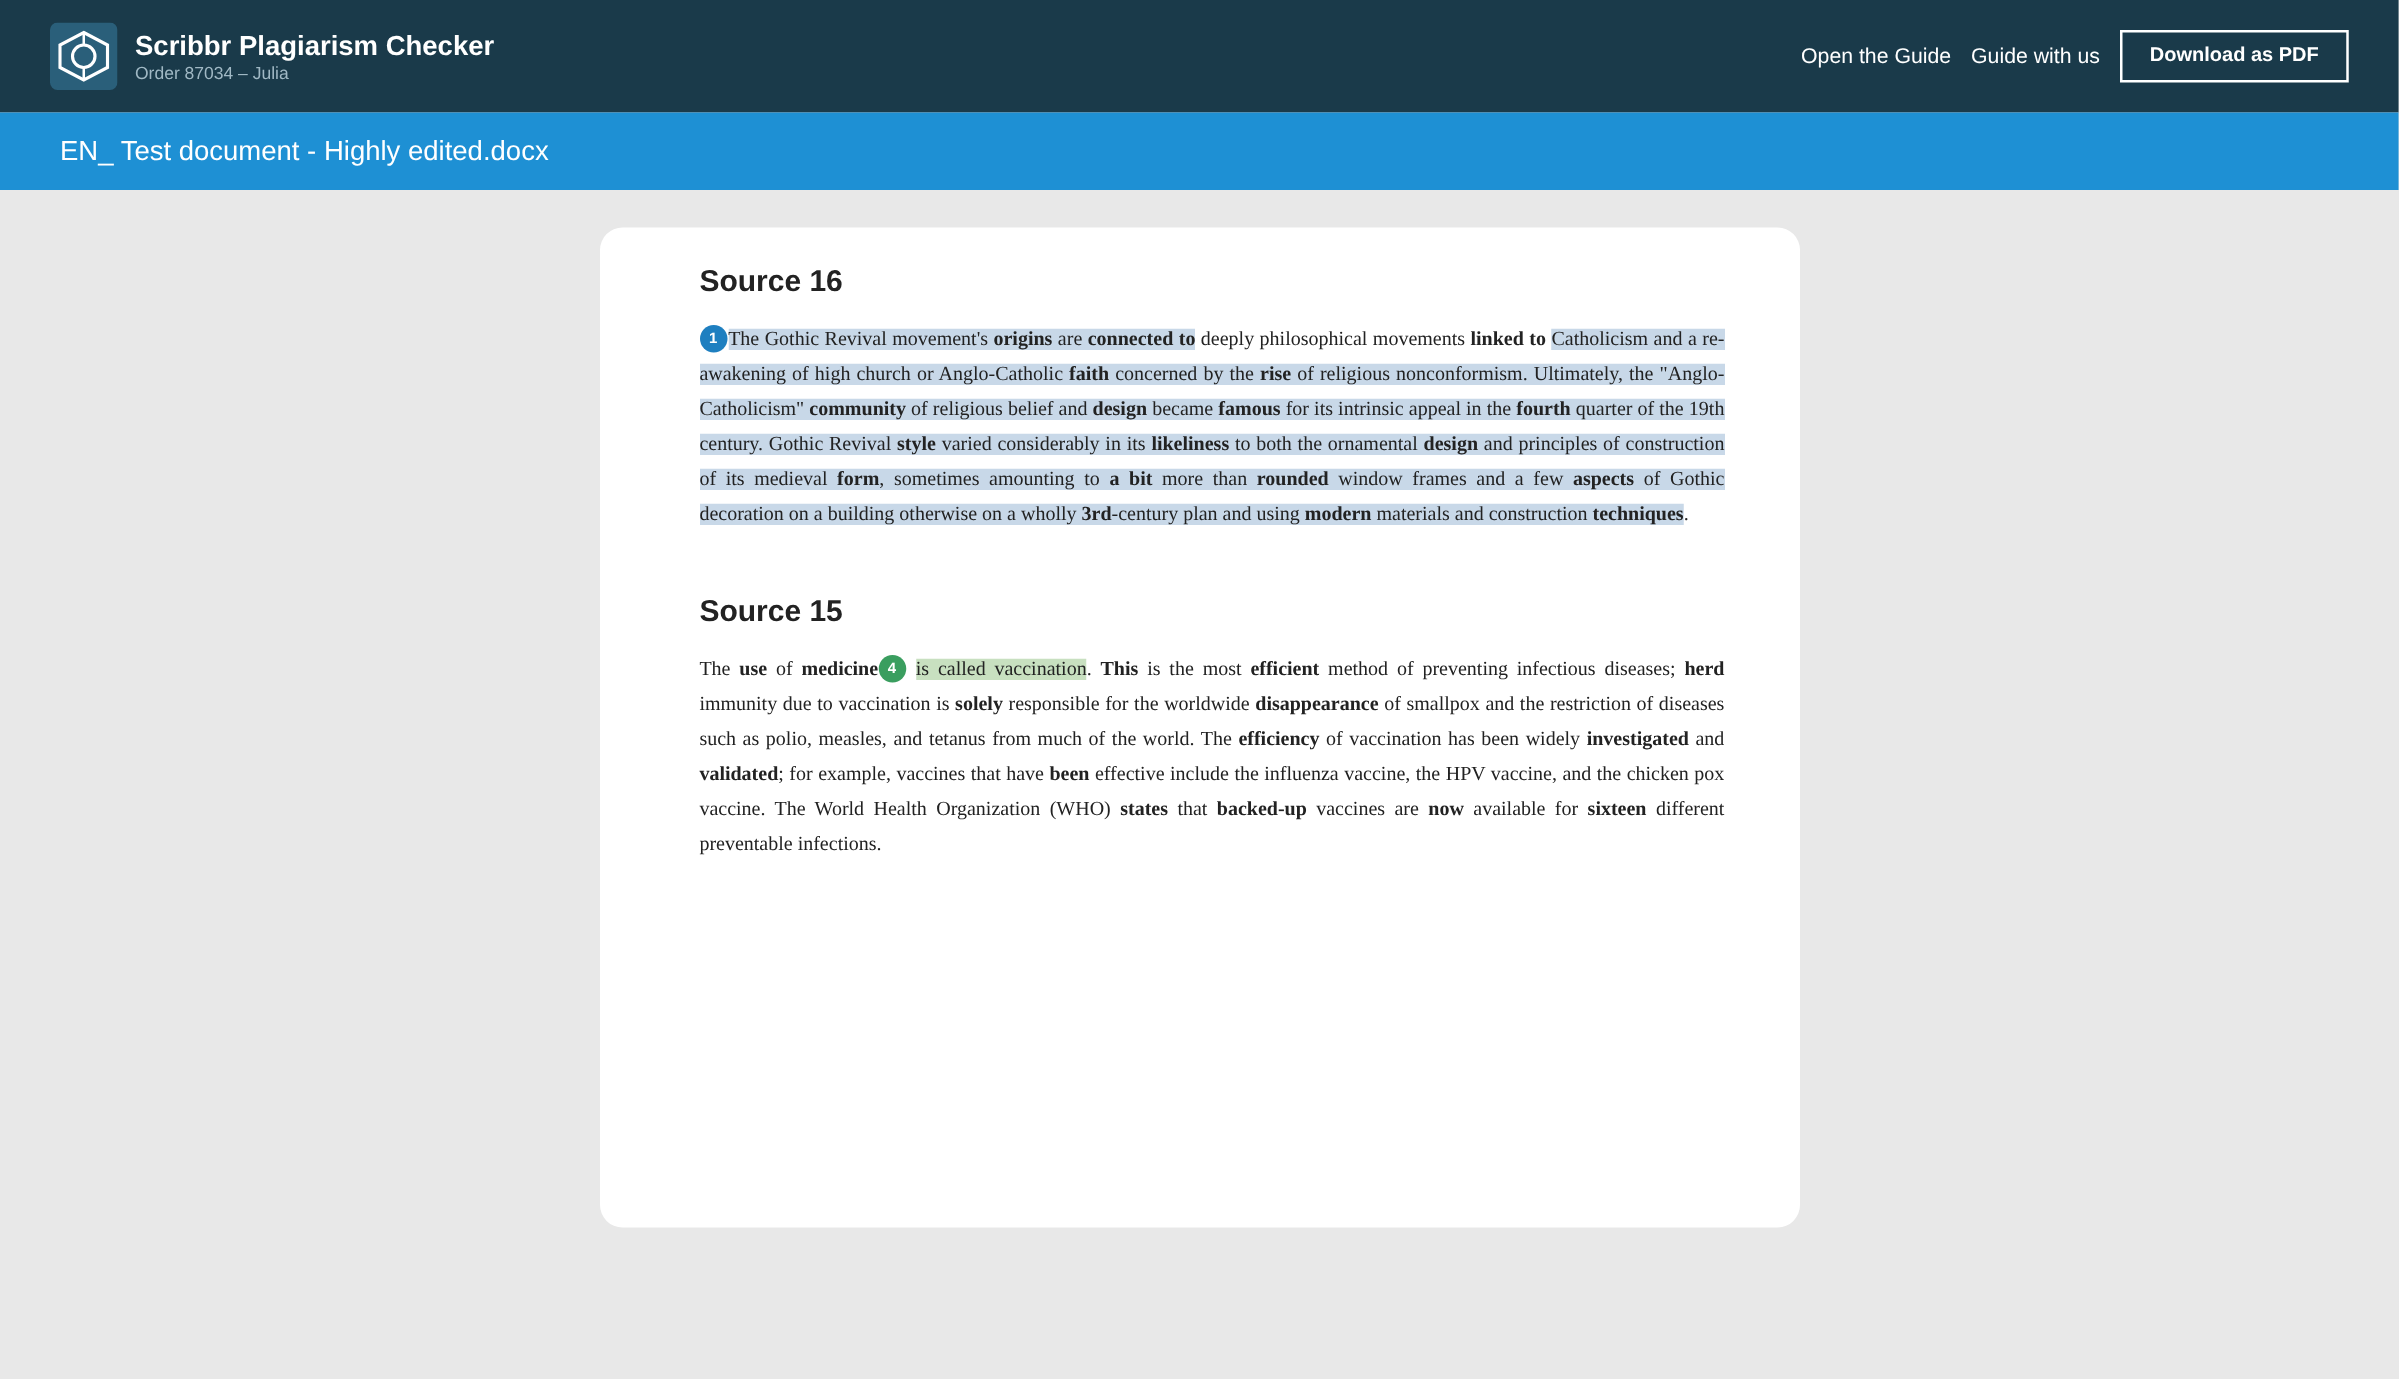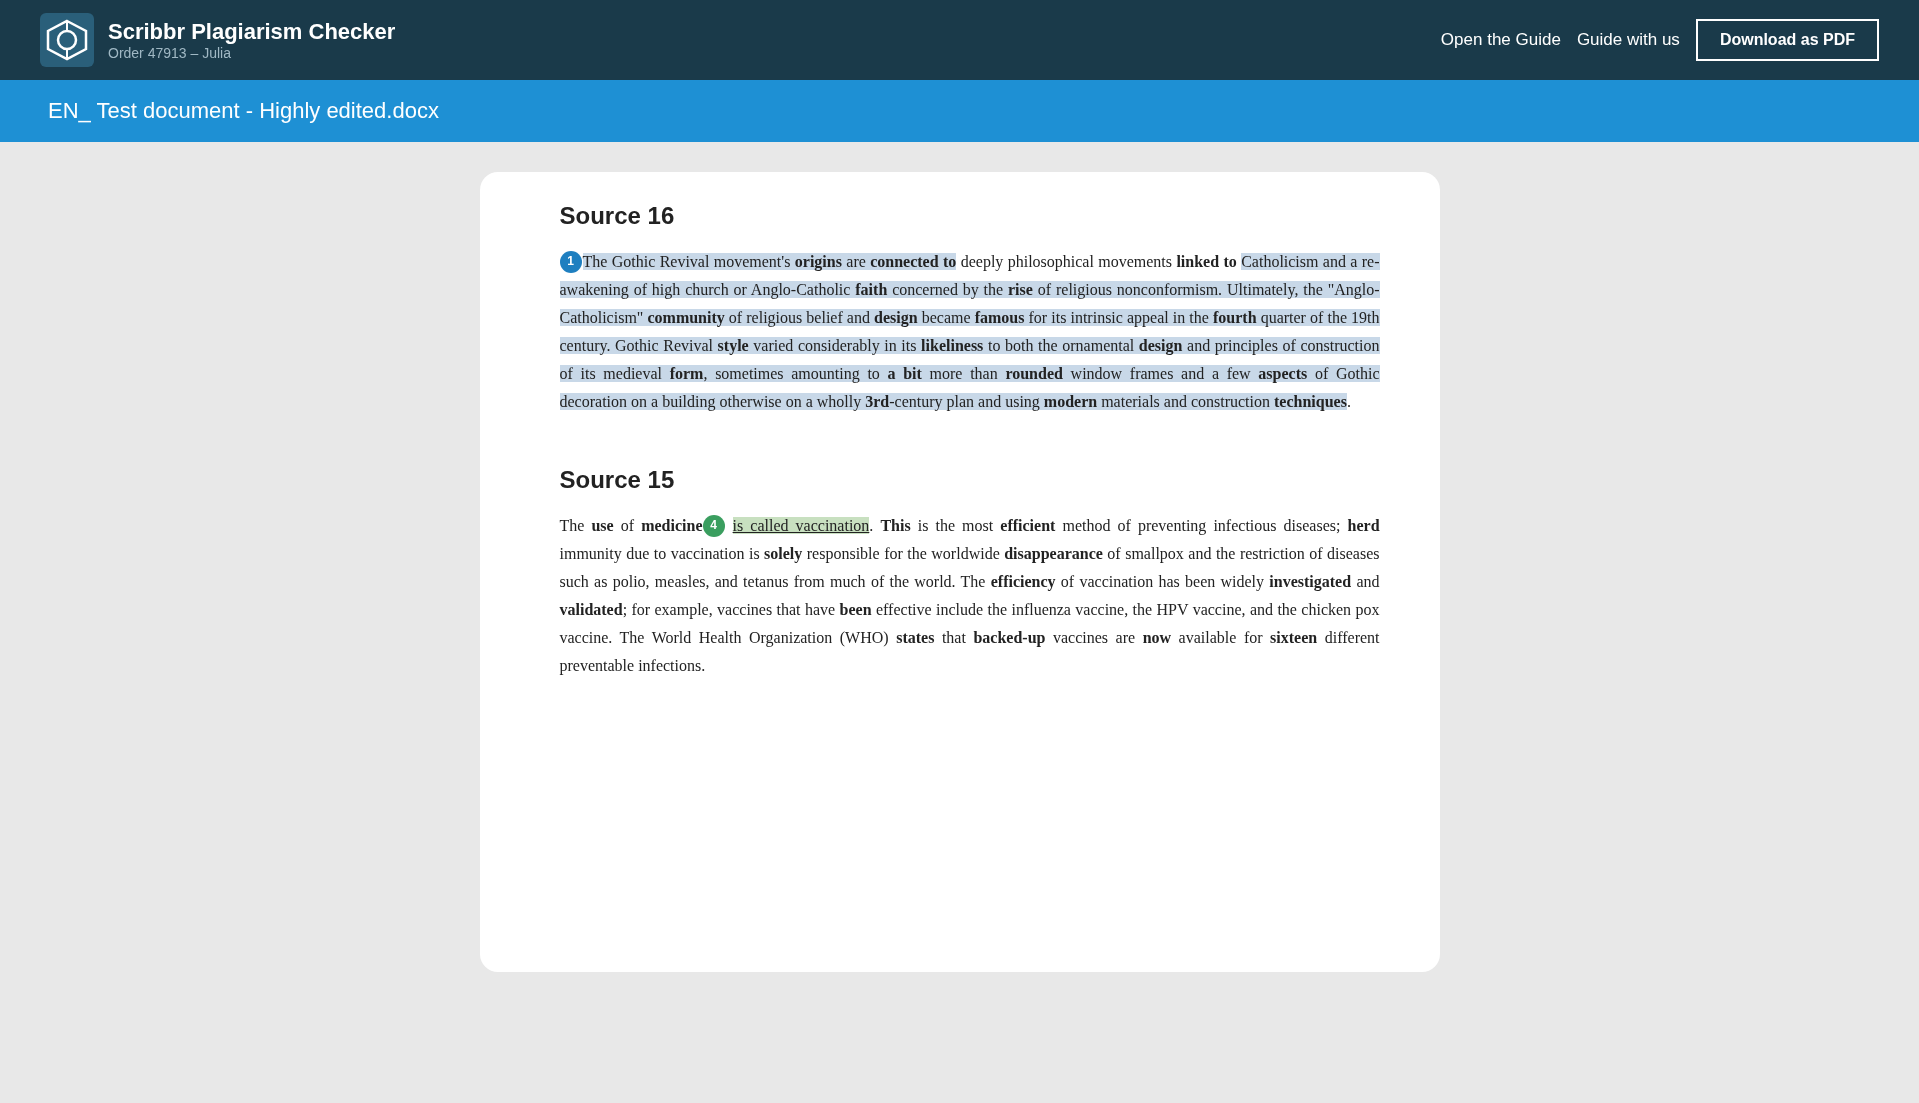--- a/index.html
+++ b/index.html
@@ -4,21 +4,21 @@
   <style>
     * { margin: 0; padding: 0; box-sizing: border-box; }
     body { font-family: Georgia, 'Times New Roman', serif; background: #e8e8e8; }
 
     
     .header {
       background: #1a3a4a;
       display: flex;
       align-items: center;
       padding: 0 40px;
-      height: 80px;
+      height: 90px;
     }
     .logo-area {
       display: flex;
       align-items: center;
       gap: 14px;
       flex: 1;
     }
     .logo-icon {
       width: 54px;
       height: 54px;
@@ -129,41 +129,40 @@
     .badge-blue { background: #1e7fc0; }
     .badge-green { background: #3a9e5f; }
 
     
     .hl-blue {
       background-color: #c8d8e8;
     }
     
     .hl-green {
       background-color: #c8e0c0;
-      text-decoration: underline;
     }
 
     
     strong { font-weight: 700; }
   </style>
 </head>
 <body>
 
 <header class="header">
   <div class="logo-area">
     <svg class="logo-icon" viewBox="0 0 54 54" fill="none" xmlns="http://www.w3.org/2000/svg">
       <rect width="54" height="54" rx="6" fill="#2a5f7a"></rect>
       <polygon points="27,8 46,18 46,36 27,46 8,36 8,18" fill="none" stroke="white" stroke-width="2.5"></polygon>
       <circle cx="27" cy="27" r="9" fill="none" stroke="white" stroke-width="2.5"></circle>
       <line x1="27" y1="18" x2="27" y2="8" stroke="white" stroke-width="2"></line>
       <line x1="27" y1="36" x2="27" y2="46" stroke="white" stroke-width="2"></line>
     </svg>
     <div class="logo-text-group">
       <div class="logo-title">Scribbr Plagiarism Checker</div>
-      <div class="logo-subtitle">Order 47913 – Julia</div>
+      <div class="logo-subtitle">Order 87034 – Julia</div>
     </div>
   </div>
   <nav class="header-nav">
     <a class="nav-link">Open the Guide</a>
     <a class="nav-link">Guide with us</a>
     <button class="download-btn">Download as PDF</button>
   </nav>
 </header>
 
 <div class="file-title-bar">

